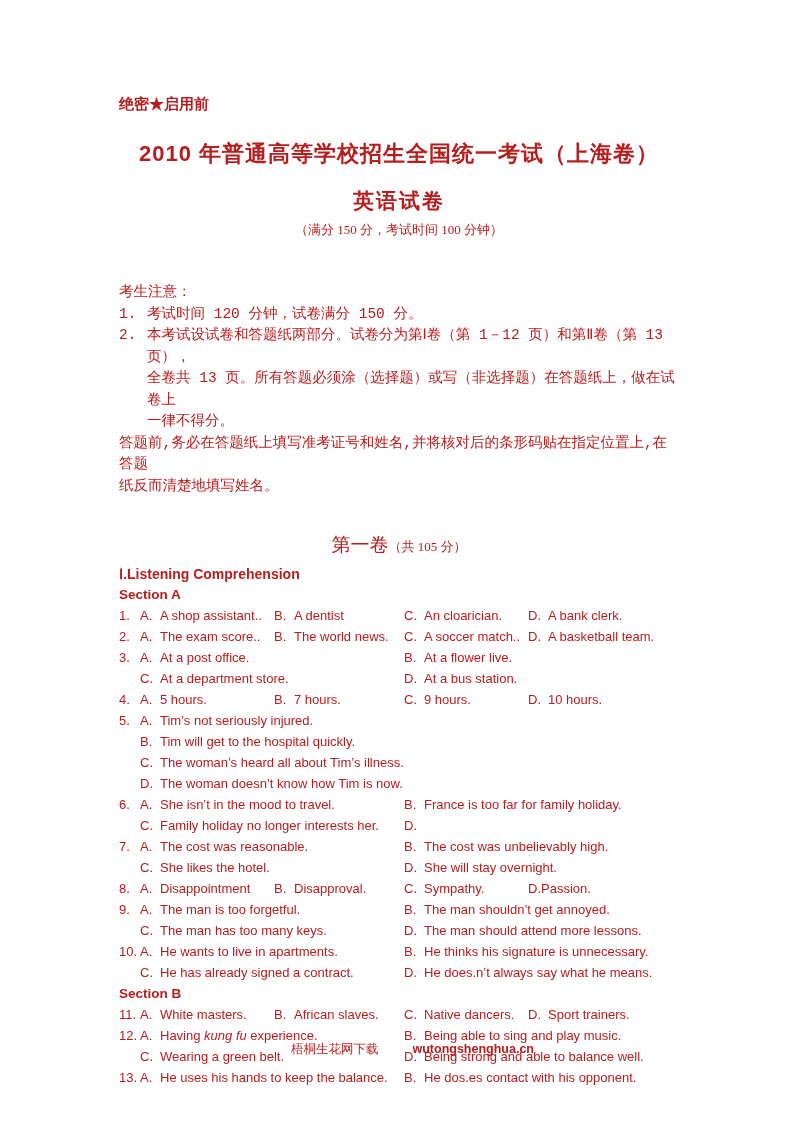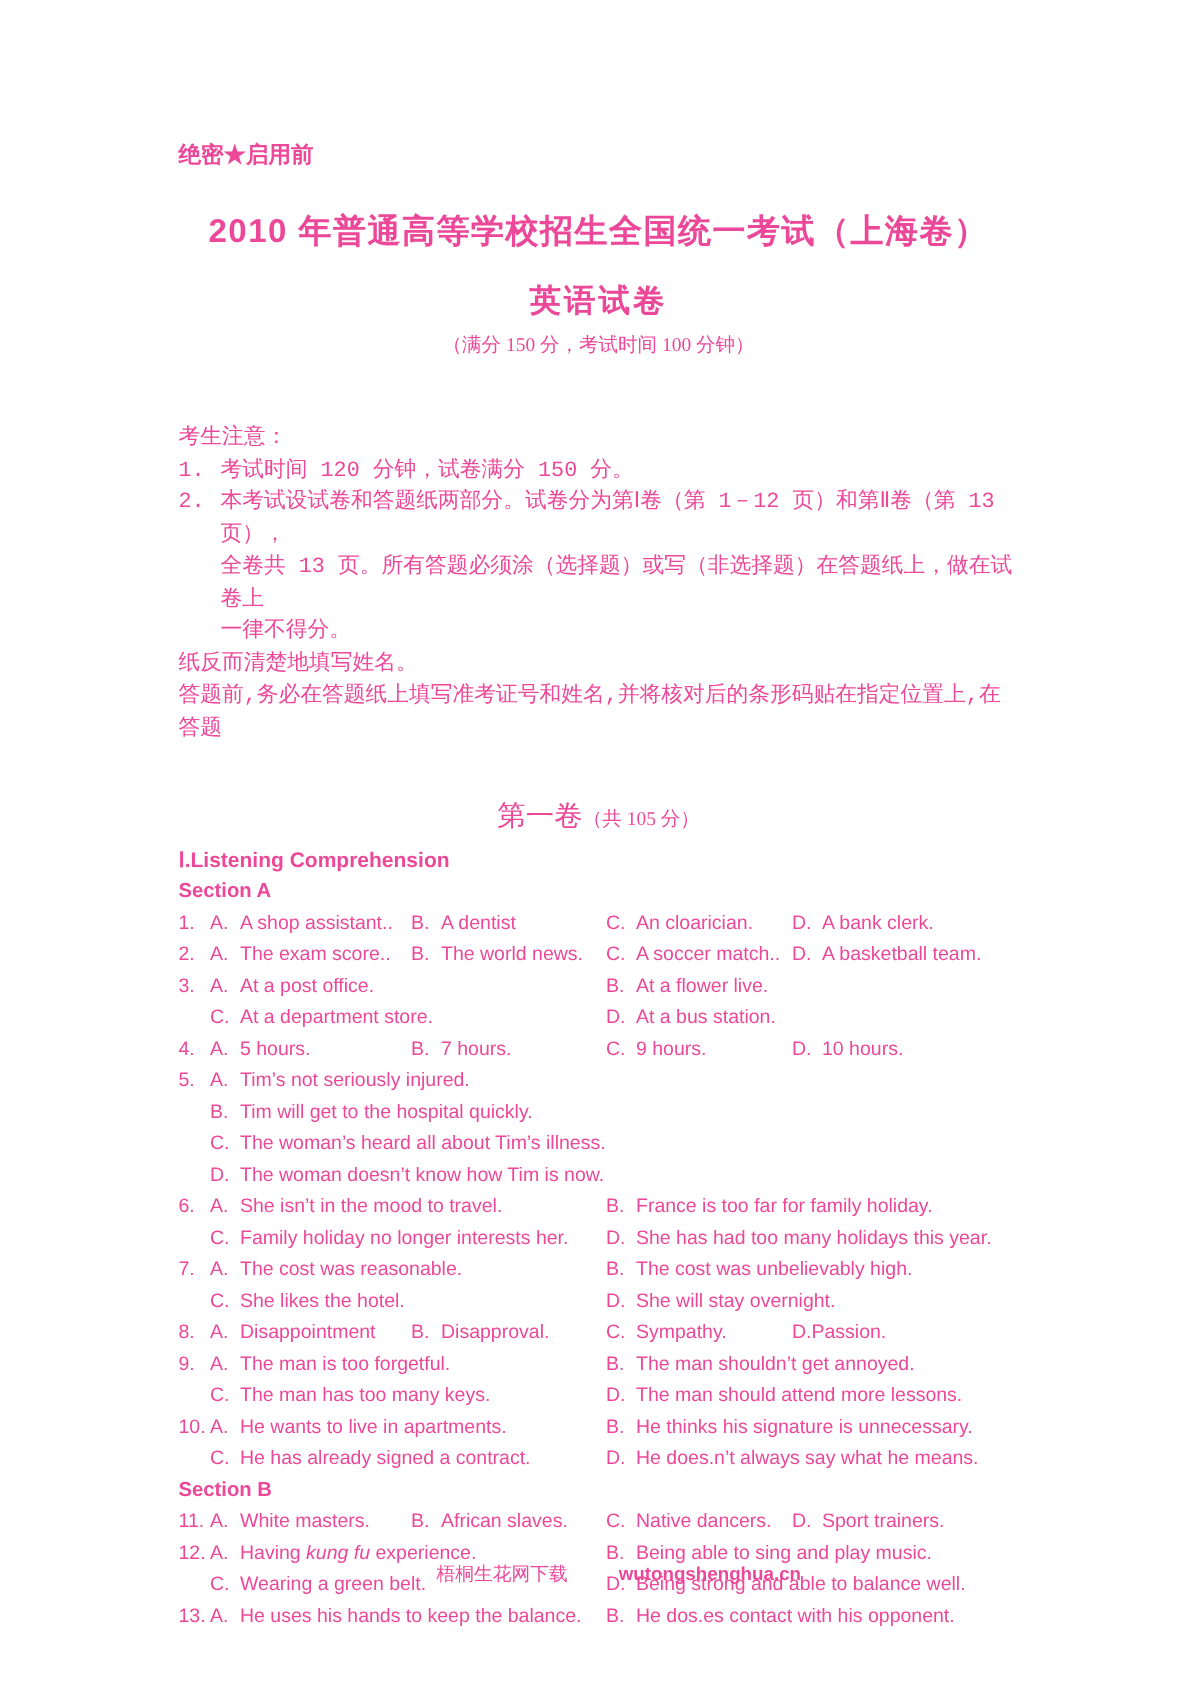--- a/index.html
+++ b/index.html
@@ -1,16 +1,16 @@
 <!DOCTYPE html>
 <html><head>
 <meta charset="utf-8">
 <style>
   html,body{margin:0;padding:0;background:#ffffff;}
-  .page{position:relative;width:793px;height:1122px;background:#ffffff;color:#ec4899;
+  .page{position:relative;width:793px;height:1122px;background:#ffffff;color:#b91c1c;
         font-family:"Liberation Sans",sans-serif;overflow:hidden;}
   .content{padding:95px 114px 0 119px;}
 
   .classified{font-size:15px;font-weight:bold;line-height:18px;}
   .title{margin-top:26px;text-align:center;font-size:22px;font-weight:bold;line-height:30px;letter-spacing:1px;}
   .paper-name{margin-top:18px;text-align:center;font-size:21px;font-weight:bold;line-height:28px;letter-spacing:2px;}
   .paper-meta{margin-top:6px;text-align:center;font-size:13px;line-height:18px;font-family:"Liberation Serif",serif;}
 
   .notice{margin-top:43px;font-size:14.5px;line-height:21.5px;font-family:Liberation Mono, monospace;}
   .nrow{display:flex;}
@@ -60,22 +60,22 @@
         <span class="ntext">本考试设试卷和答题纸两部分。试卷分为第Ⅰ卷（第 1－12 页）和第Ⅱ卷（第 13 页），</span>
       </div>
       <div class="nrow">
         <span class="nnum"></span>
         <span class="ntext">全卷共 13 页。所有答题必须涂（选择题）或写（非选择题）在答题纸上，做在试卷上</span>
       </div>
       <div class="nrow">
         <span class="nnum"></span>
         <span class="ntext">一律不得分。</span>
       </div>
+      <div class="fnote">答题前,务必在答题纸上填写准考证号和姓名,并将核对后的条形码贴在指定位置上,在答题</div>
       <div class="fnote">纸反而清楚地填写姓名。</div>
-      <div class="fnote">答题前,务必在答题纸上填写准考证号和姓名,并将核对后的条形码贴在指定位置上,在答题</div>
     </div>
 
     <div class="part-head">
       <span class="part-title">第一卷</span><span class="part-score">（共 105 分）</span>
     </div>
 
     <div class="listening-head">Ⅰ.Listening Comprehension</div>
     <div class="section-head">Section A</div>
 
     <div class="qrow">
@@ -202,21 +202,20 @@
         </span>
     </div>
     <div class="qrow">
       <span class="qnum"></span>
       <span class="cell c2a">
           <span class="ol">C.</span>
           <span class="ot">Family holiday no longer interests her.</span>
         </span>
       <span class="cell last">
           <span class="ol">D.</span>
-          <span class="ot">She has had too many holidays this year.</span>
         </span>
     </div>
 
     <div class="qrow">
       <span class="qnum">7.</span>
       <span class="cell c2a">
           <span class="ol">A.</span>
           <span class="ot">The cost was reasonable.</span>
         </span>
       <span class="cell last">

